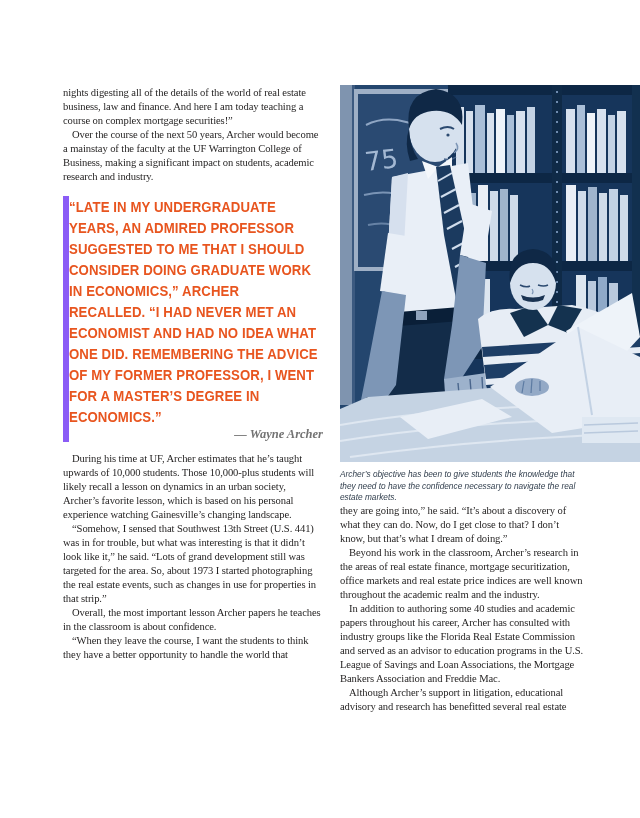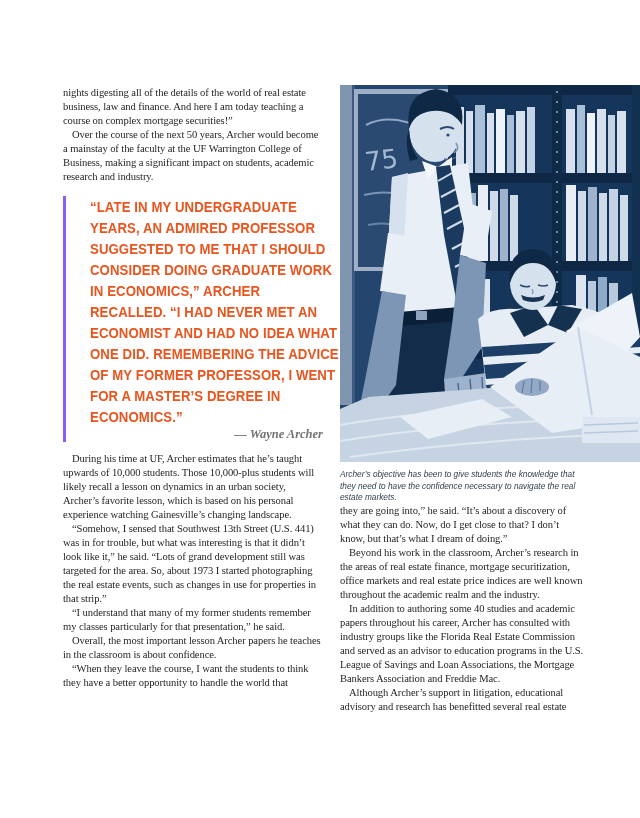--- a/index.html
+++ b/index.html
@@ -2,21 +2,21 @@
 <html><head>
 <meta charset="utf-8">
 <style>
   html,body{margin:0;padding:0;background:#ffffff;}
   .page{position:relative;width:640px;height:714px;background:#ffffff;overflow:hidden;
         font-family:"Liberation Serif",serif;}
   .left-col{position:absolute;left:63px;top:86px;width:260px;}
   .right-col{position:absolute;left:340px;top:504px;width:246px;}
   p.body{margin:0;font-size:10.6px;line-height:14px;letter-spacing:-0.1px;color:#211f1f;}
   p.body.ind{text-indent:9px;}
-  .pullquote{border-left:3px solid #8b5cf6;padding-left:24px;margin:12px 0 10px 0;}
+  .pullquote{border-left:6px solid #8b5cf6;padding-left:0;margin:12px 0 10px 0;}
   .pq-inner{width:283px;transform:scaleX(0.88);transform-origin:0 0;}
   .pq-text{font-family:"Liberation Sans",sans-serif;font-weight:700;font-size:15px;
            line-height:21px;color:#E8551F;letter-spacing:0.1px;}
   .pq-attrib{margin-top:0;text-align:right;font-family:"Liberation Serif",serif;
              font-weight:700;font-style:italic;font-size:12.5px;color:#737373;}
   .photo{position:absolute;left:340px;top:85px;width:300px;height:377px;overflow:hidden;}
   .photo svg{display:block;}
   .caption{position:absolute;left:340px;top:469px;width:248px;
            font-family:"Liberation Sans",sans-serif;font-style:italic;
            font-size:8.3px;line-height:11.5px;color:#33404f;}
@@ -34,21 +34,20 @@
 
     <div class="pullquote">
       <div class="pq-inner">
         <span class="pq-text">“LATE IN MY UNDERGRADUATE YEARS, AN ADMIRED PROFESSOR SUGGESTED TO ME THAT I SHOULD CONSIDER DOING GRADUATE WORK IN ECONOMICS,” ARCHER RECALLED. “I HAD NEVER MET AN ECONOMIST AND HAD NO IDEA WHAT ONE DID. REMEMBERING THE ADVICE OF MY FORMER PROFESSOR, I WENT FOR A MASTER’S DEGREE IN ECONOMICS.”</span>
       </div>
       <div class="pq-attrib">— Wayne Archer</div>
     </div>
 
     <p class="body ind">During his time at UF, Archer estimates that he’s taught upwards of 10,000 students. Those 10,000-plus students will likely recall a lesson on dynamics in an urban society, Archer’s favorite lesson, which is based on his personal experience watching Gainesville’s changing landscape.</p>
     <p class="body ind">“Somehow, I sensed that Southwest 13th Street (U.S. 441) was in for trouble, but what was interesting is that it didn’t look like it,” he said. “Lots of grand development still was targeted for the area. So, about 1973 I started photographing the real estate events, such as changes in use for properties in that strip.”</p>
-    <p class="body ind">“I understand that many of my former students remember my classes particularly for that presentation,” he said.</p>
     <p class="body ind">Overall, the most important lesson Archer papers he teaches in the classroom is about confidence.</p>
     <p class="body ind">“When they leave the course, I want the students to think they have a better opportunity to handle the world that</p>
   </div>
 
   <div class="photo">
     <svg width="300" height="377" viewBox="0 0 300 377" preserveAspectRatio="none">
 
       <rect x="0" y="0" width="300" height="377" fill="#24466e"></rect>
       <rect x="0" y="0" width="12" height="320" fill="#7f94af"></rect>
       <rect x="12" y="0" width="3" height="320" fill="#3c5a80"></rect>

